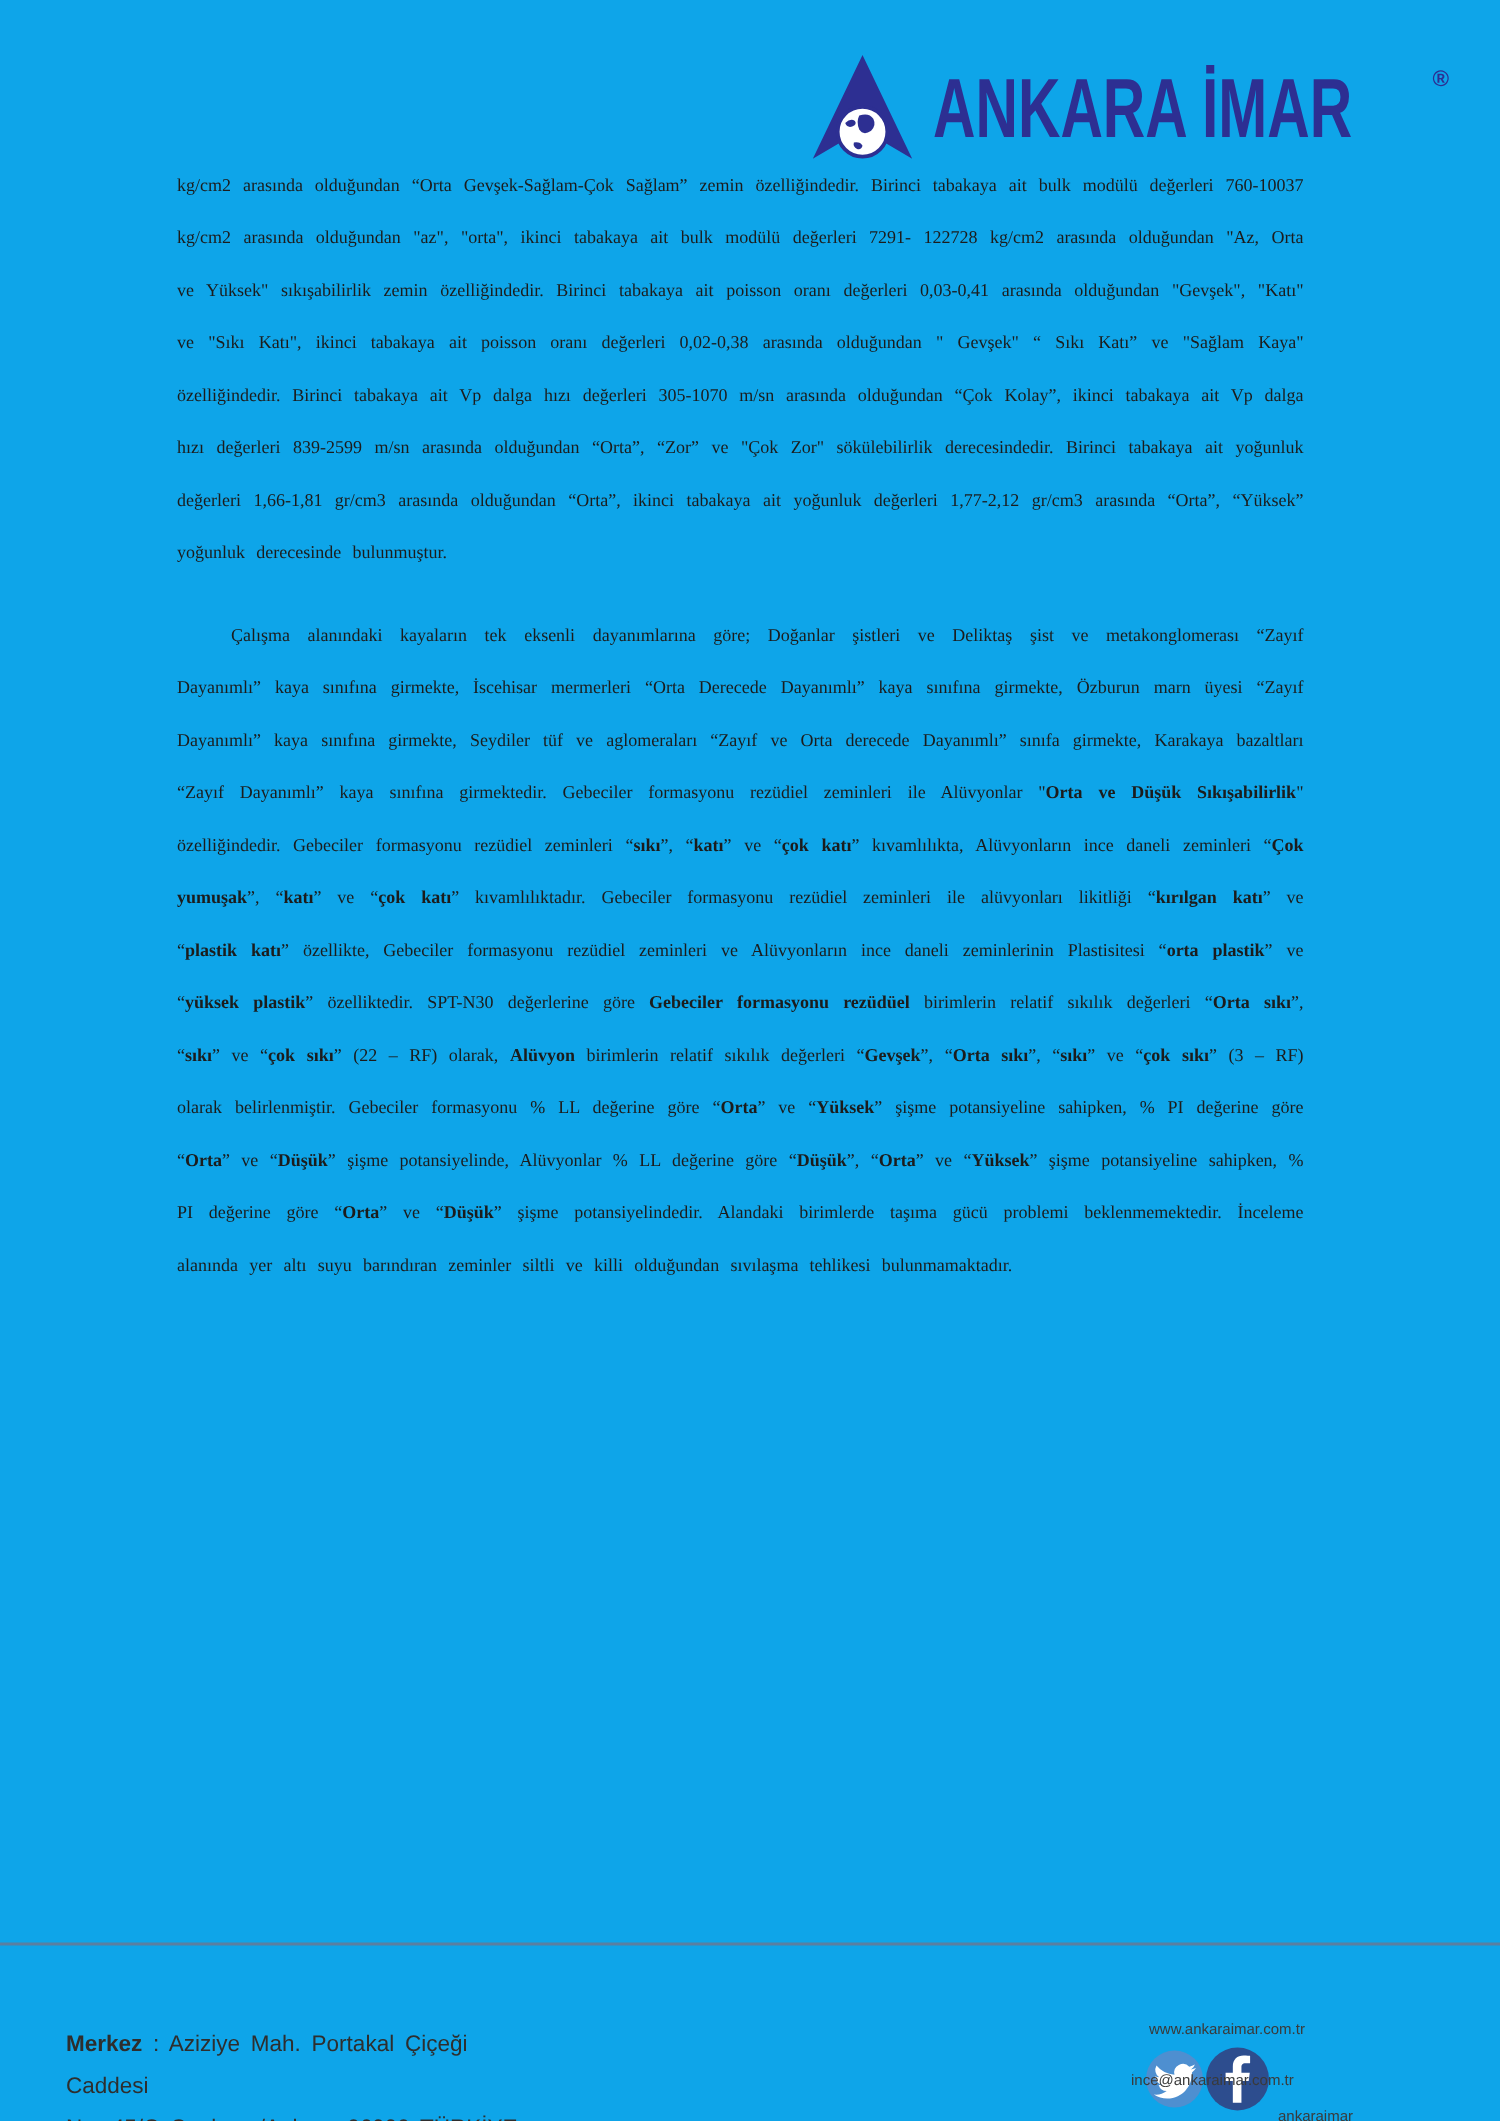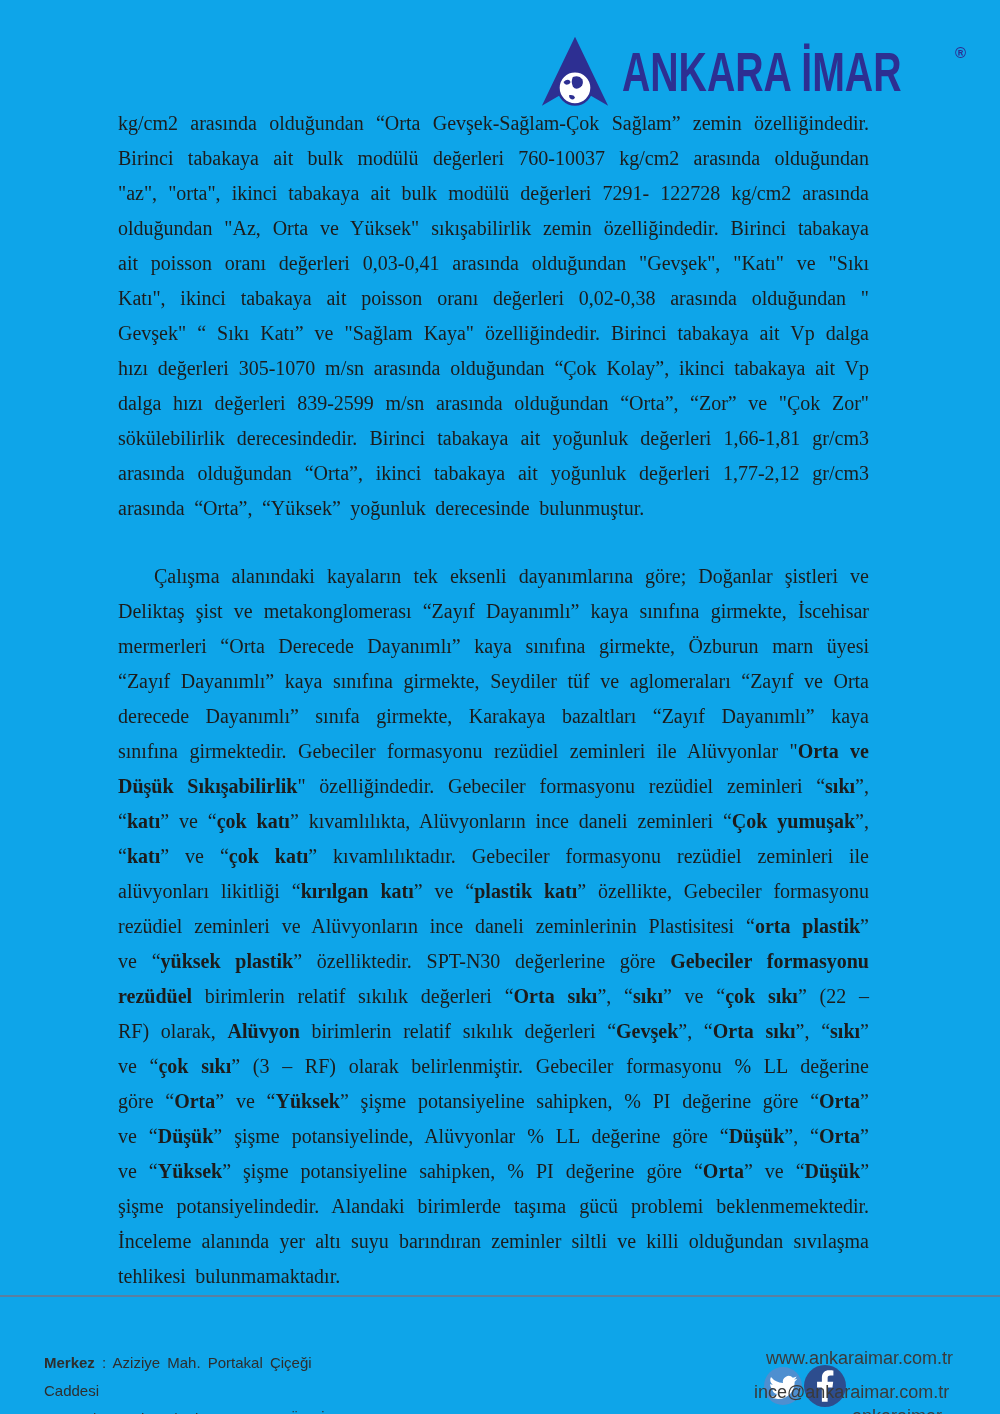--- a/index.html
+++ b/index.html
@@ -24,42 +24,42 @@
   }
   .logo-reg {
     font-family:"Liberation Sans", sans-serif;
     font-weight:bold; font-size:15px; color:#2d2f92;
     align-self:flex-start; margin-top:8px; margin-left:-66px;
   }
 
   
   .doc-body {
     position:absolute; left:118px; right:131px; top:106px;
-    font-size:20px; line-height:35px; text-align:justify;
+    font-size:12px; line-height:35px; text-align:justify;
     word-spacing:4.5px;
   }
   .doc-body p { margin:0; }
-  .doc-body p.p2 { margin-top:33px; text-indent:36px; }
+  .doc-body p.p2 { margin-top:20px; text-indent:36px; }
   .seg-b { font-weight:bold; }
 
   
   .footer-divider {
     position:absolute; left:0; right:0; top:1295px; height:2px;
     background:#5b7fa0;
   }
   .footer-left {
     position:absolute; left:44px; top:1303px; width:320px;
     font-family:"Liberation Sans", sans-serif;
     font-size:15px; color:#2e2e2e; line-height:28px; word-spacing:3px;margin-top:46px;
   }
   .footer-left .bold { font-weight:bold; }
   .footer-right {
     position:absolute; left:754px; top:1348px; width:200px; height:62px;
     font-family:"Liberation Sans", sans-serif;
-    font-size:18px; color:#3a3a3a;
+    font-size:10px; color:#3a3a3a;
   }
   .fr-website { position:absolute; left:12px; top:0px; white-space:nowrap; }
   .fr-handle  { position:absolute; left:98px; top:26px; white-space:nowrap; z-index:1;margin-top:32px; }
   .fr-email   { position:absolute; left:0px;  top:34px; white-space:nowrap; z-index:3; }
   .soc { position:absolute; border-radius:50%; z-index:2; }
   .soc svg { display:block; width:100%; height:100%; }
   .soc-twitter  { left:10px; top:19px; width:38px; height:38px; background:#4e8fd0; }
   .soc-facebook { left:50px; top:17px; width:42px; height:42px; background:#2d4d8e; }
 </style>
 </head>

